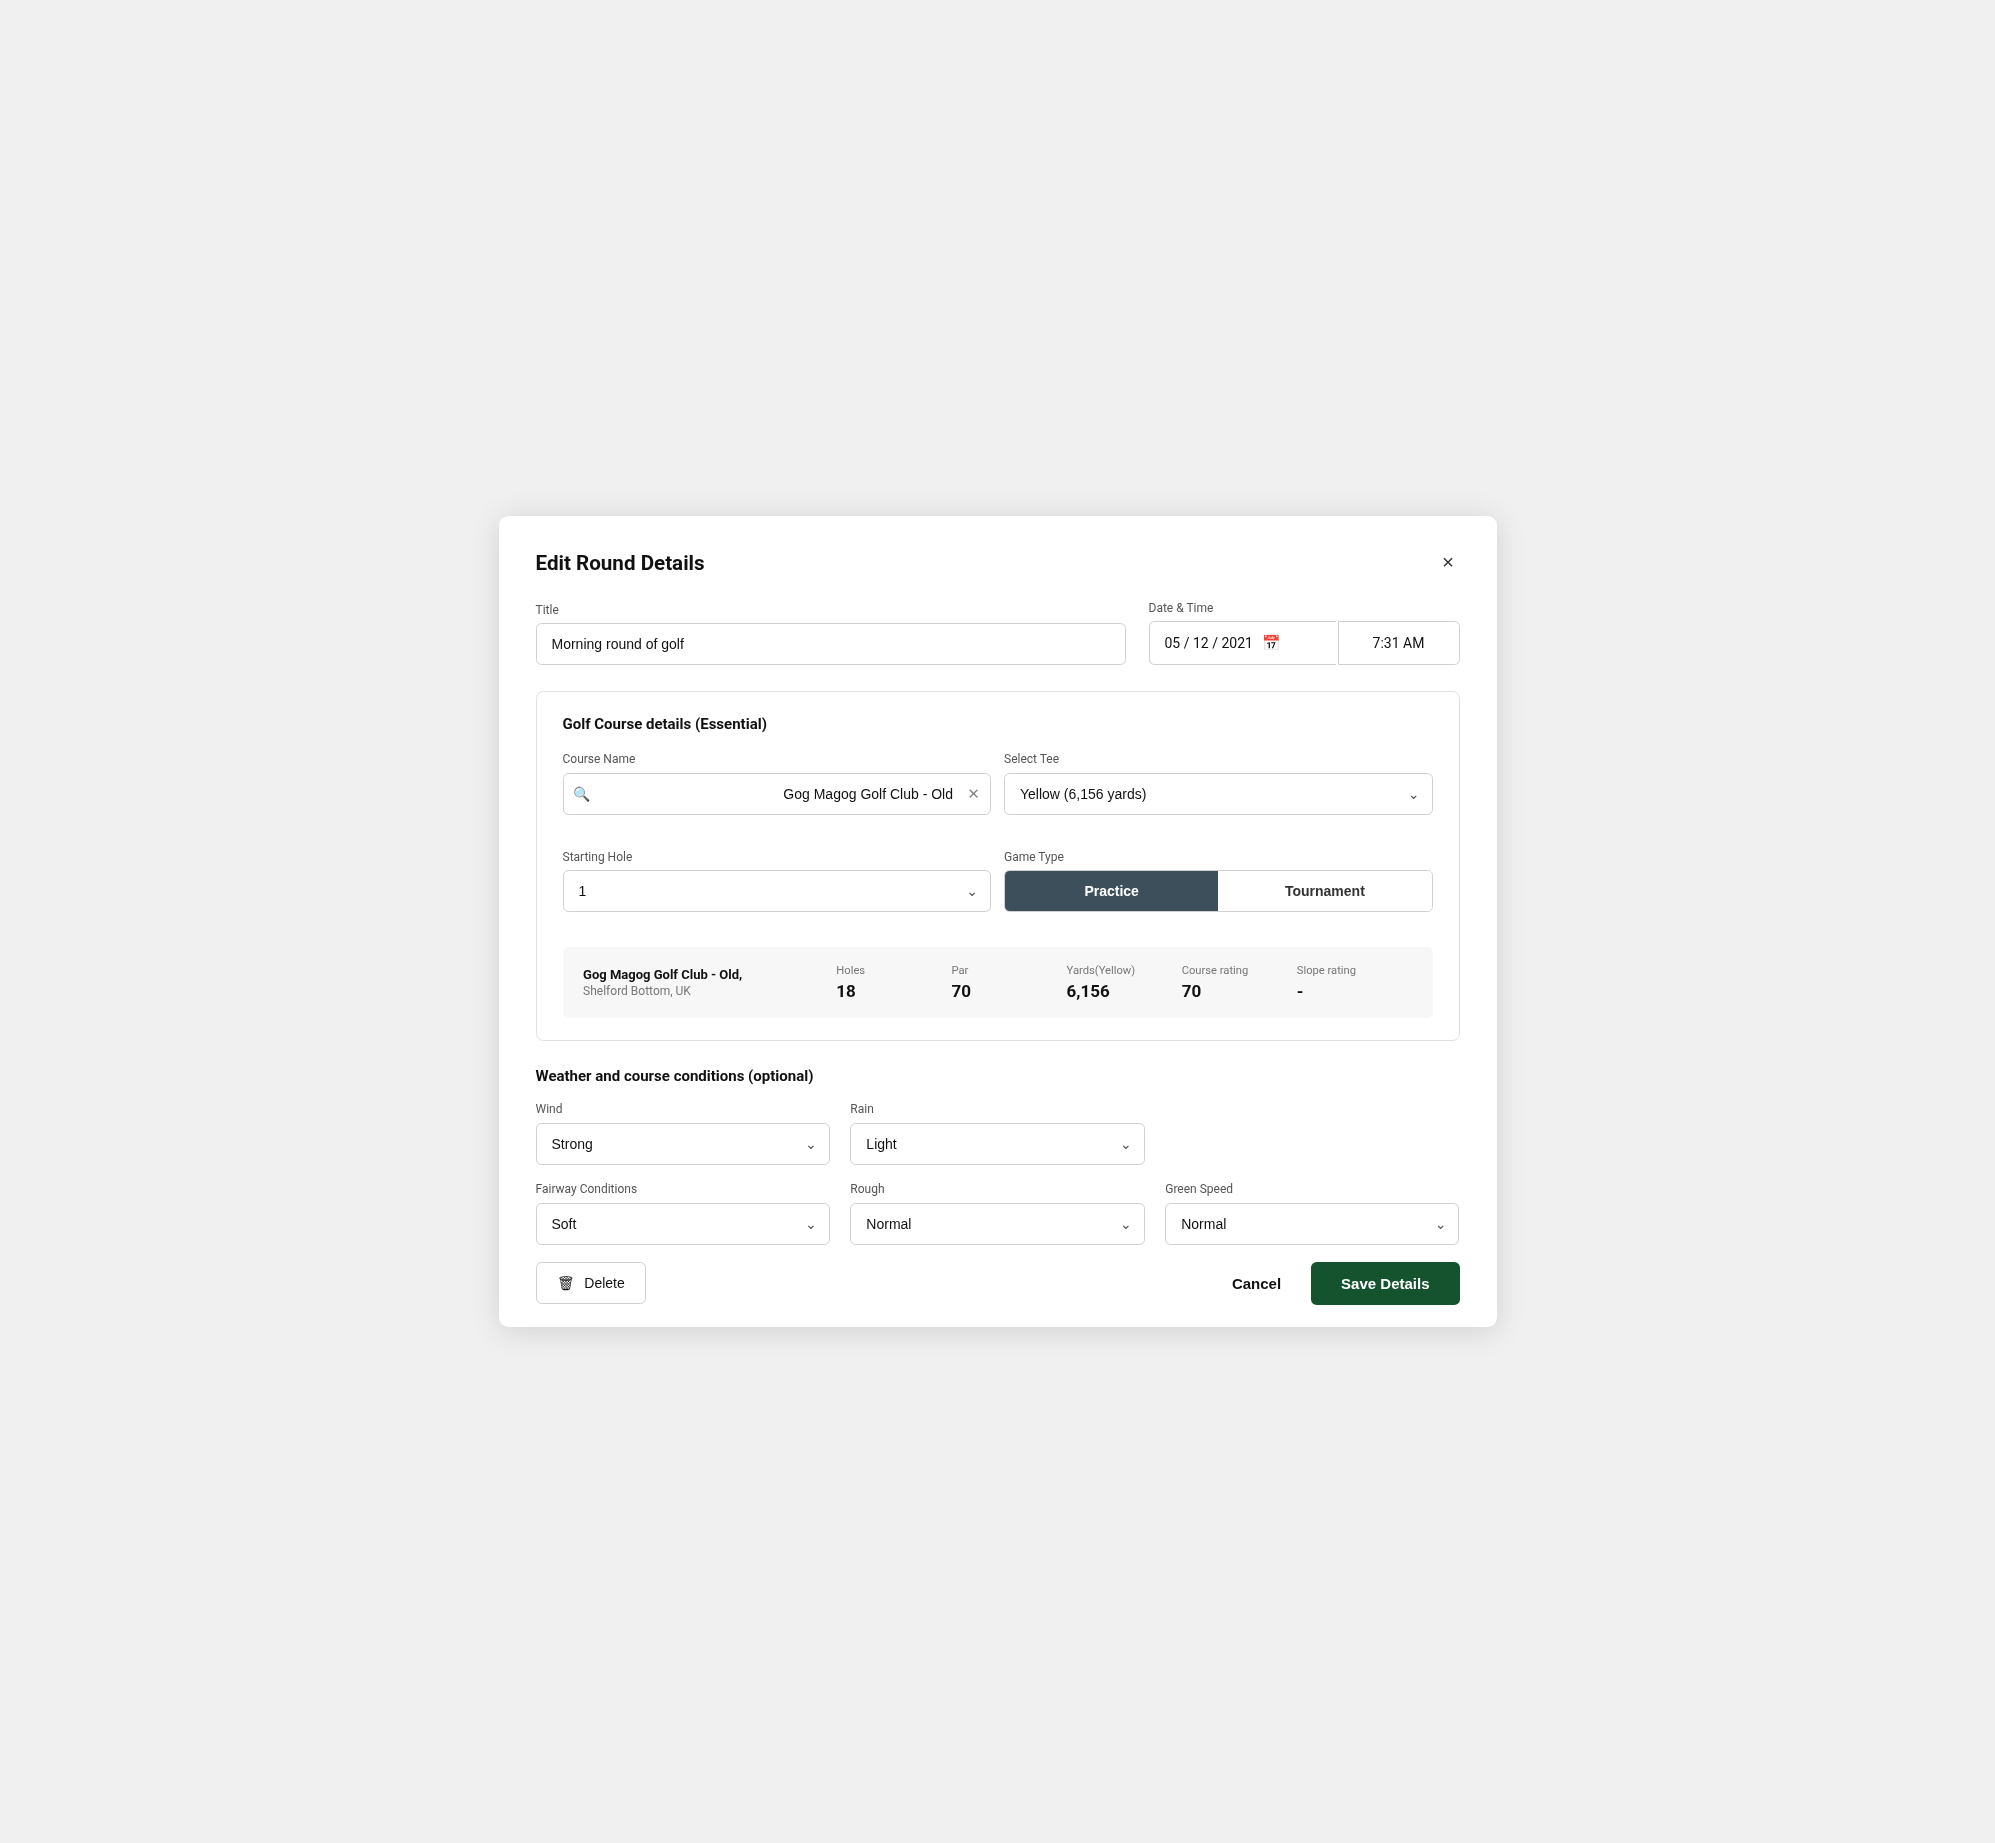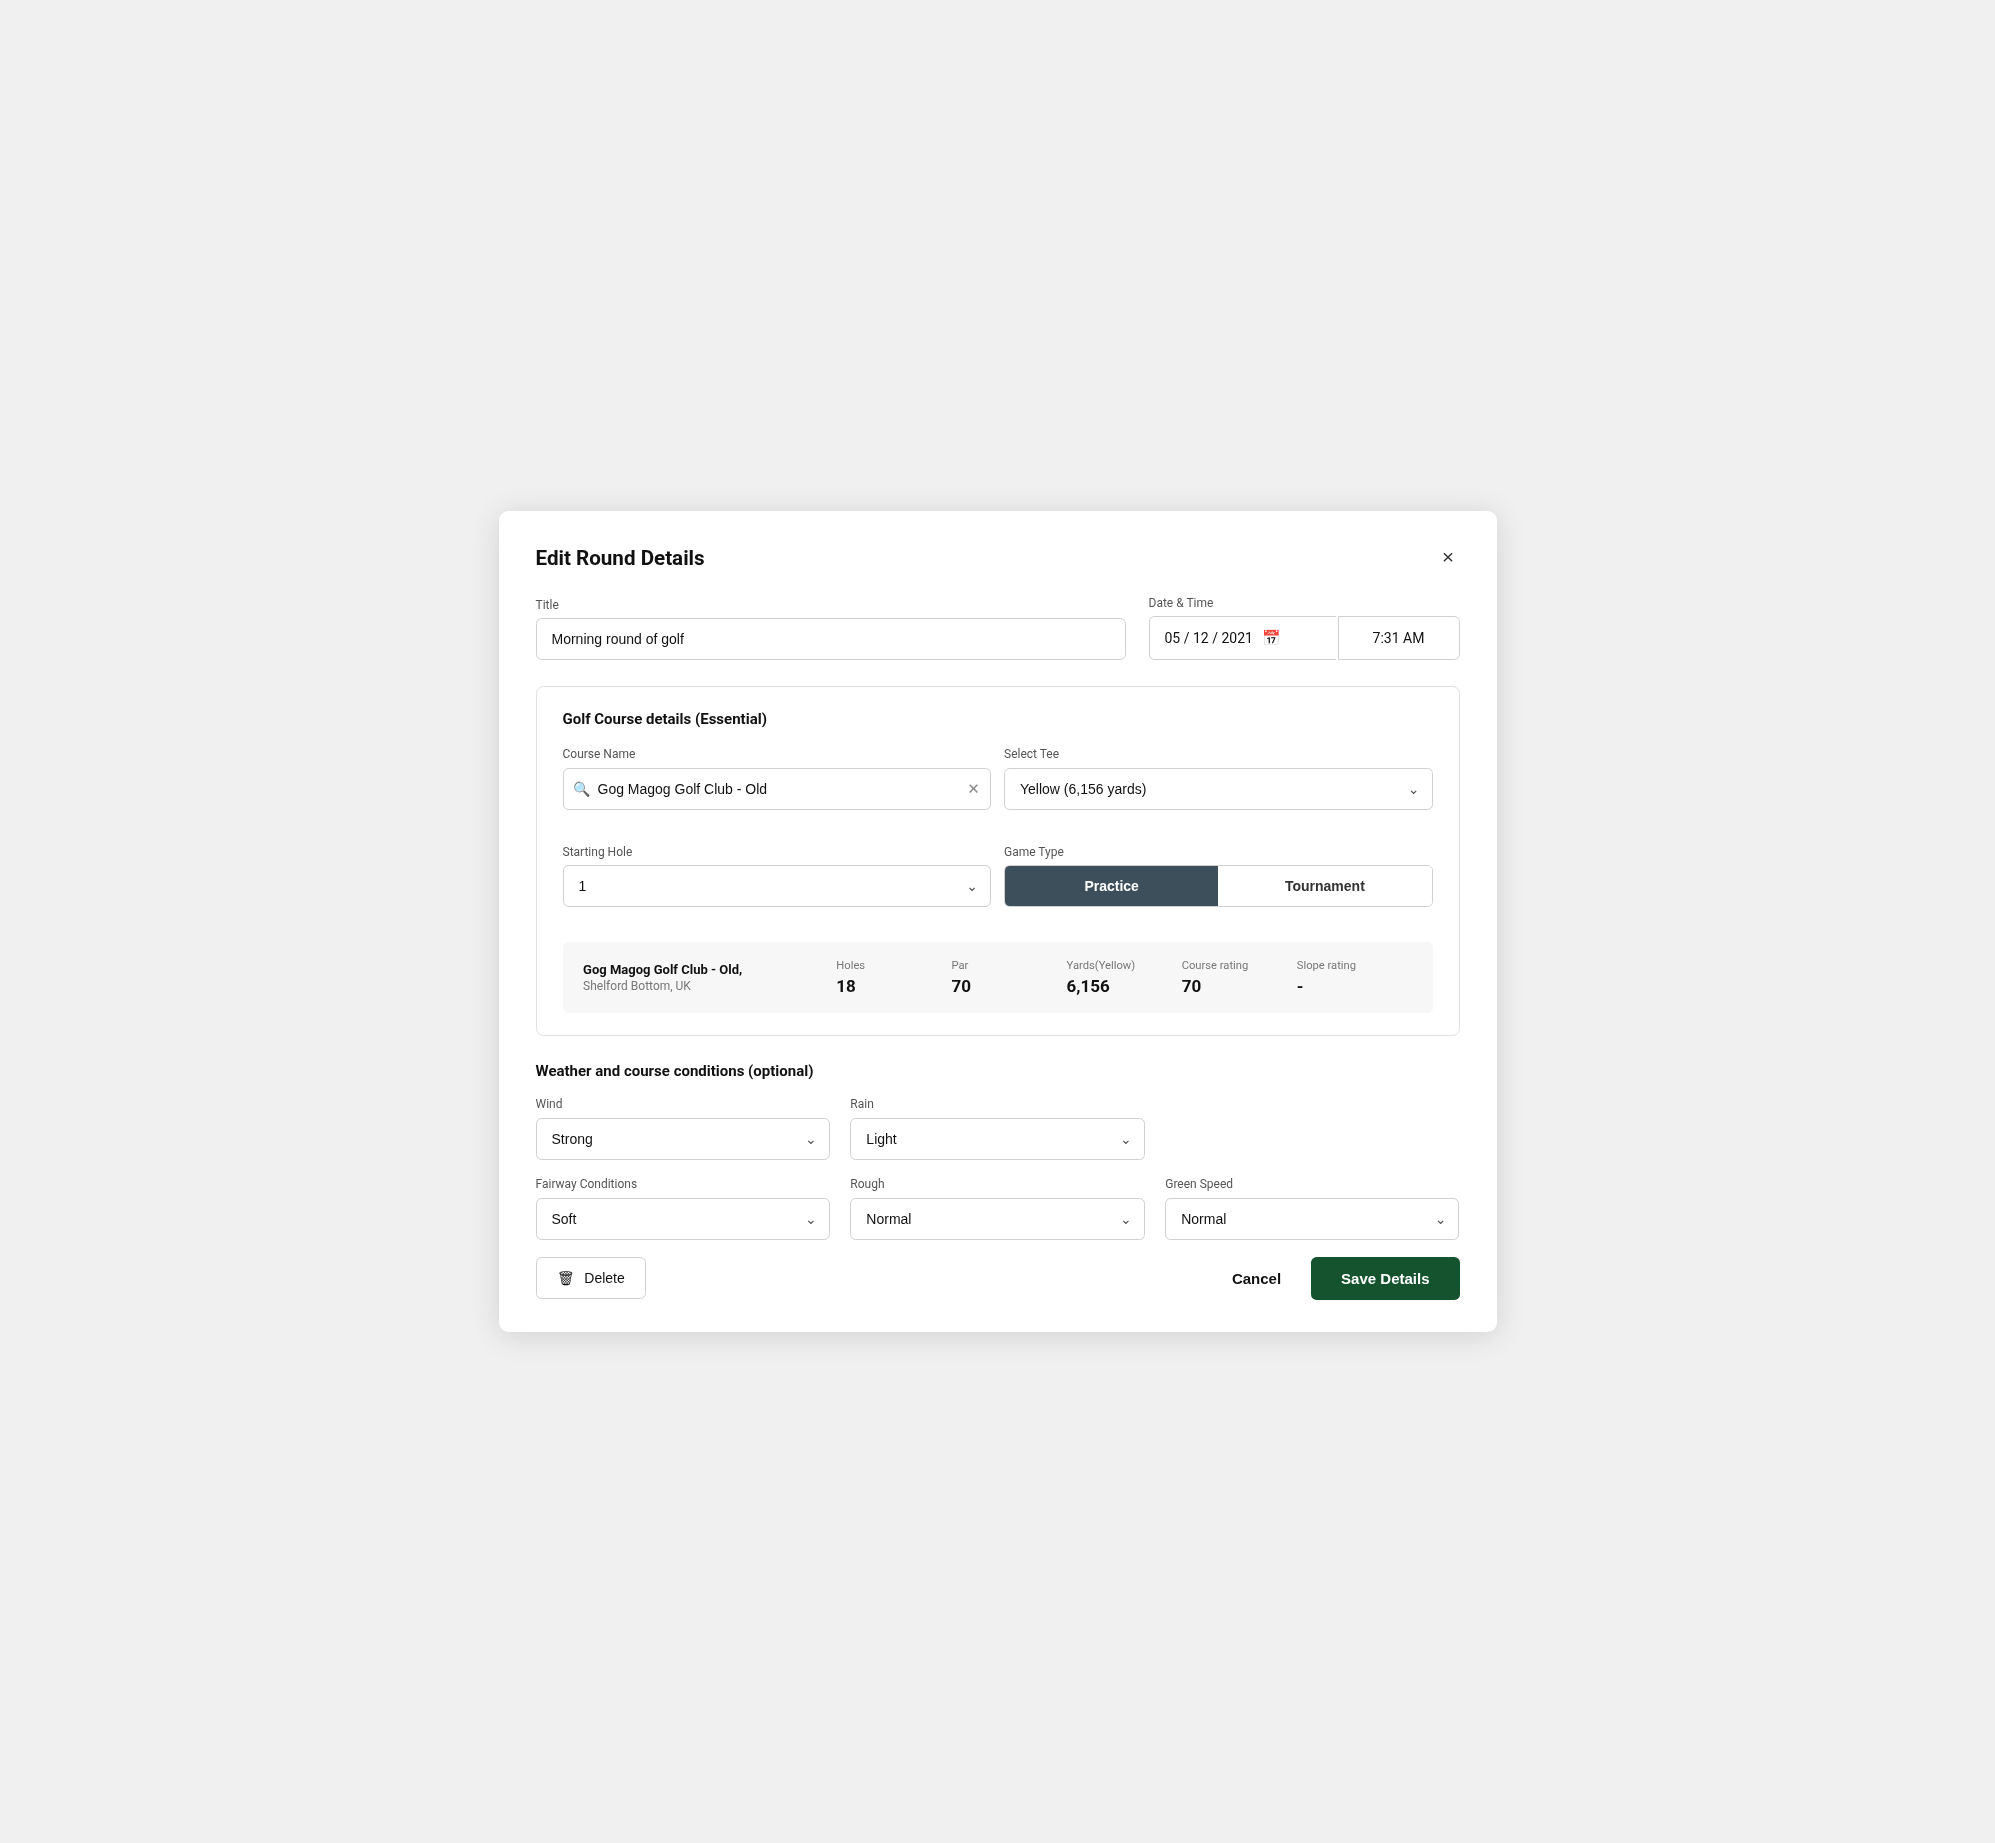--- a/index.html
+++ b/index.html
@@ -8,21 +8,21 @@
       display: flex;
       align-items: center;
       justify-content: center;
       min-height: 100vh;
       font-family: -apple-system, BlinkMacSystemFont, 'Segoe UI', Roboto, sans-serif;
     }
     .modal {
       background: #fff;
       border-radius: 9.4px;
       width: 998px;
-      padding: 34px 37px 32px 37px;
+      padding: 34px 37px 22px 37px;
       box-shadow: 0 3.7px 30px rgba(0,0,0,0.13);
       position: relative;
     }
     .modal-header {
       display: flex;
       align-items: center;
       justify-content: space-between;
       margin-bottom: 26px;
     }
     .modal-title {
@@ -127,20 +127,21 @@
       font-size: 14px;
     }
     .course-input {
       border: 1.4px solid #d0d0d0;
       border-radius: 5.6px;
       padding: 12px 37px 12px 34px;
       font-size: 14px;
       color: #111;
       width: 100%;
       outline: none;
+      text-align: right;
     }
     .clear-icon {
       position: absolute;
       right: 11.2px;
       color: #888;
       font-size: 15px;
       cursor: pointer;
     }
     .select-wrap {
       position: relative;

